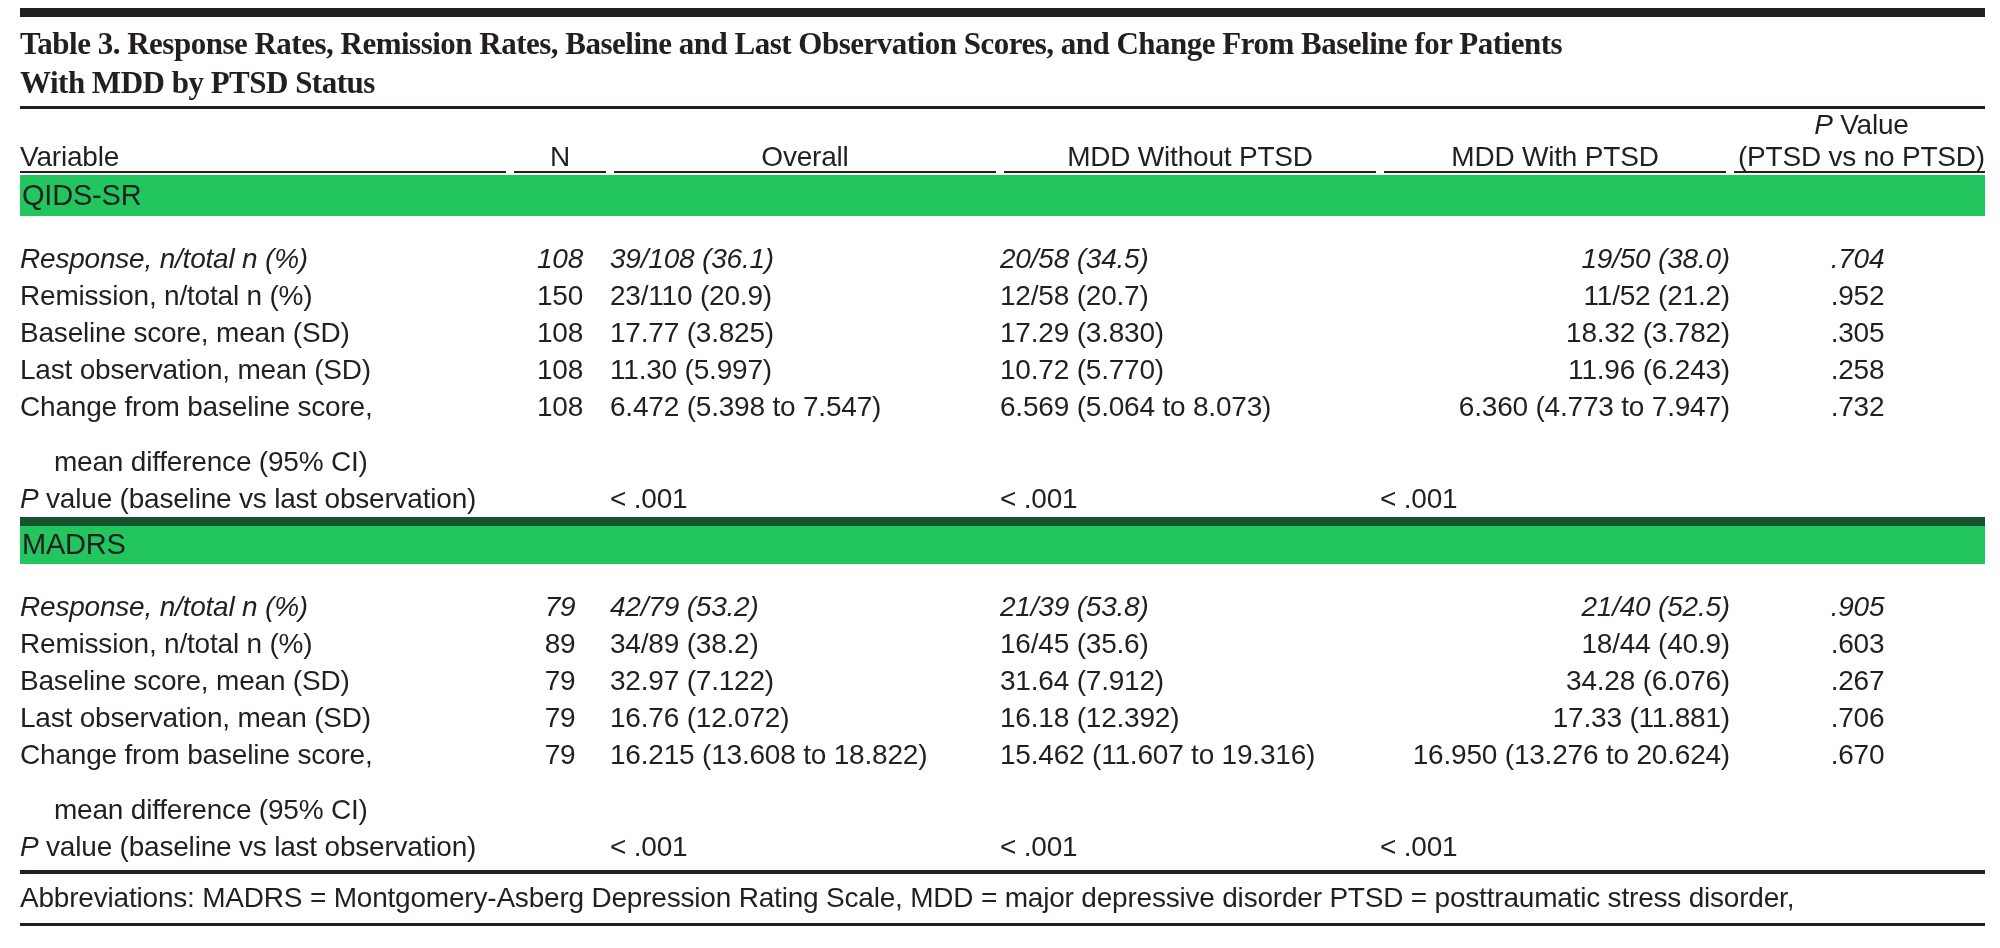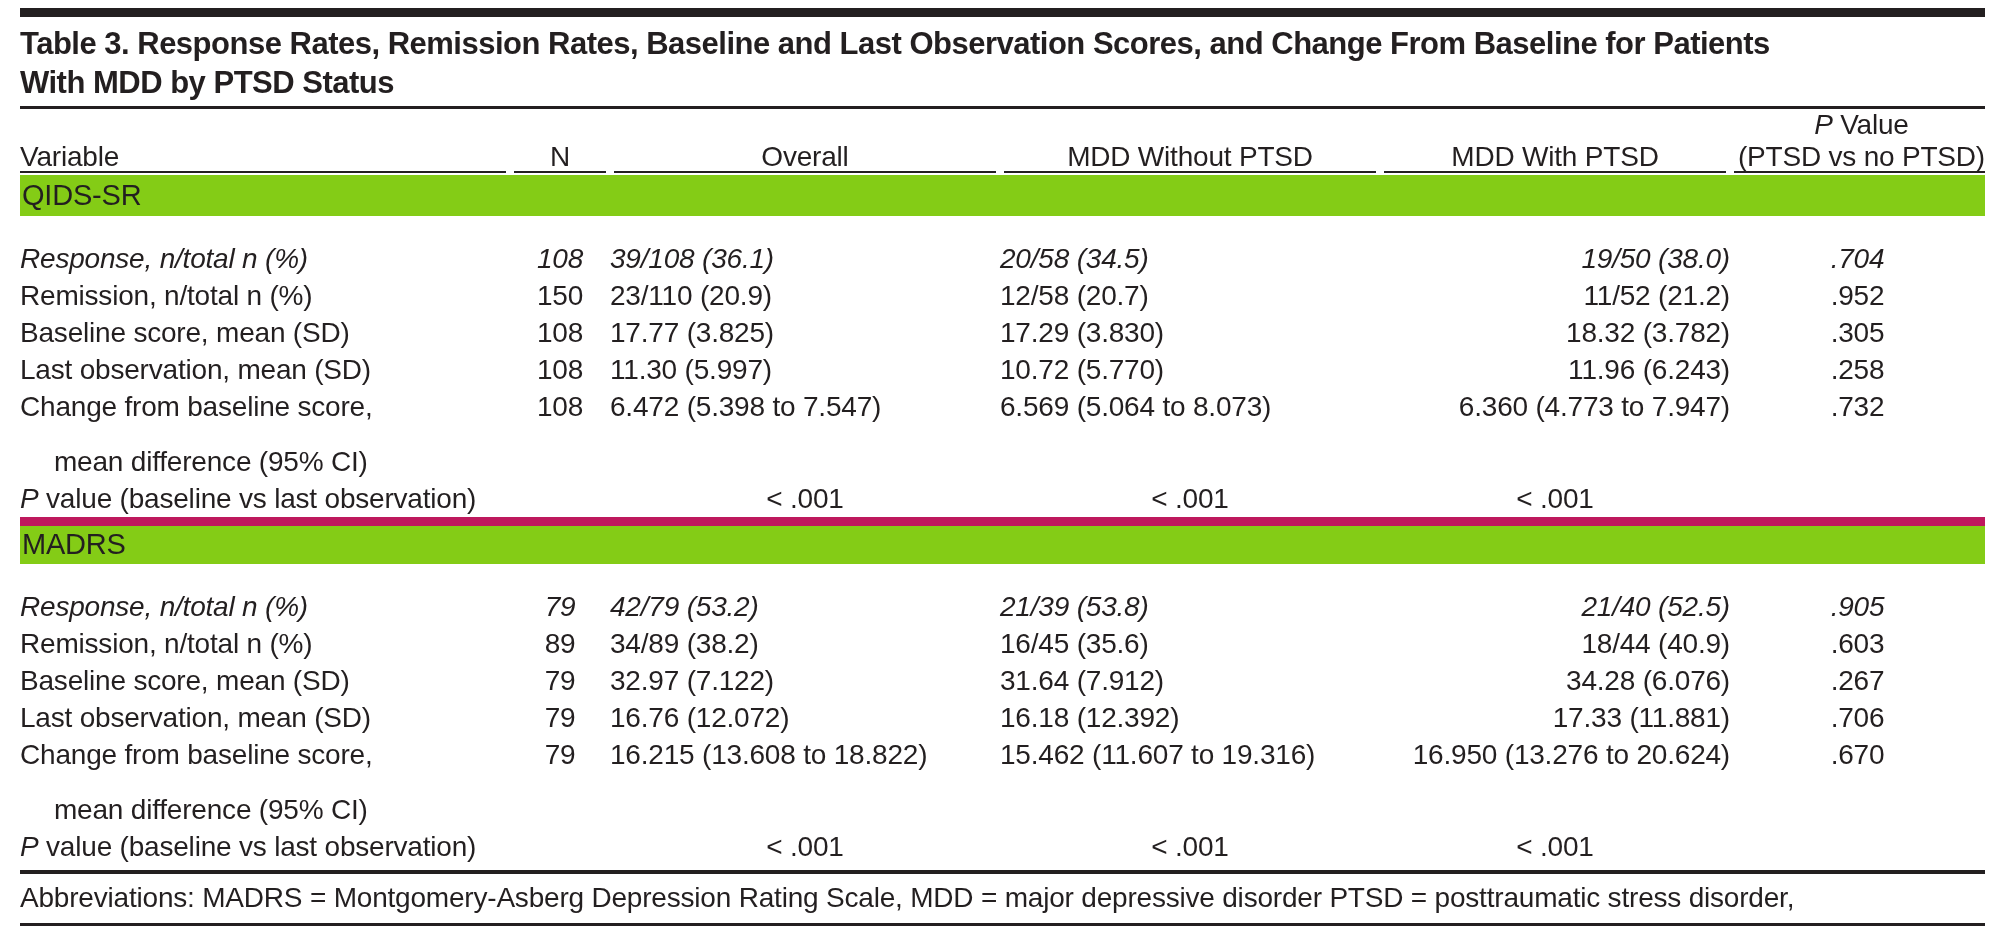--- a/index.html
+++ b/index.html
@@ -10,21 +10,21 @@
     color: #231f20;
     font-family: "Liberation Sans", sans-serif;
     padding: 8px 15px 0 20px;
     overflow: hidden;
     position: relative;
   }
   .topbar { height: 9px; background: #231f20; }
   .title {
     margin-top: 7px;
     font-size: 31px; line-height: 39px;
-    font-weight: bold; letter-spacing: -0.5px;
+    font-weight: bold; letter-spacing: -0.5px; font-family: Liberation Serif, serif;
   }
   .title-rule { height: 3px; background: #231f20; margin-top: 4px; }
 
   table.results {
     width: 100%;
     border-collapse: collapse;
     table-layout: fixed;
   }
   table.results th, table.results td { padding: 0; }
 
@@ -43,38 +43,38 @@
   .h-n, .h-overall, .h-without, .h-with { text-align: center; }
   .h-p { text-align: right; }
   .h-p .p-head { display: inline-block; text-align: center; }
   .it { font-style: italic; }
 
   tbody td {
     font-size: 28px; line-height: 37px; letter-spacing: -0.2px;
     vertical-align: top;
   }
   tr.band td {
-    background: #84cc16;
+    background: #22c55e;
     height: 42px;
     vertical-align: middle;
     font-size: 29px;
     padding-left: 2px;
     border-top: 2px solid #ffffff;
   }
-  tbody.sec-madrs tr.band td { border-top: 9px solid #be185d; margin-top: 43px; }
+  tbody.sec-madrs tr.band td { border-top: 9px solid #14532d; margin-top: 43px; }
   tr.first-row td { padding-top: 24px; font-style: italic; }
 
   td.c-label { text-align: left; white-space: nowrap; }
   td.c-label .indent { padding-left: 34px; margin-top: 18px; }
   td.c-n { text-align: center; }
   td.c-overall { text-align: left; padding-left: 18px; }
   td.c-without { text-align: left; padding-left: 12px; }
   td.c-with    { text-align: right; padding-left: 10px; }
   td.c-p       { text-align: center; padding-left: 70px; }
-  td.ctr { text-align: center; padding-left: 0 !important; }
+  td.ctr { text-align: left; padding-left: 0 !important; }
 
   .foot-rule { height: 4px; background: #231f20; margin-top: 5px; }
   .footnote { margin-top: 6px; font-size: 28px; line-height: 36px; letter-spacing: -0.2px; }
   .footnote .l2 { padding-left: 34px; }
   .bottom-rule { height: 3px; background: #231f20; margin-top: 7px; }
 </style>
 </head>
 <body>
 
 <div class="page">

